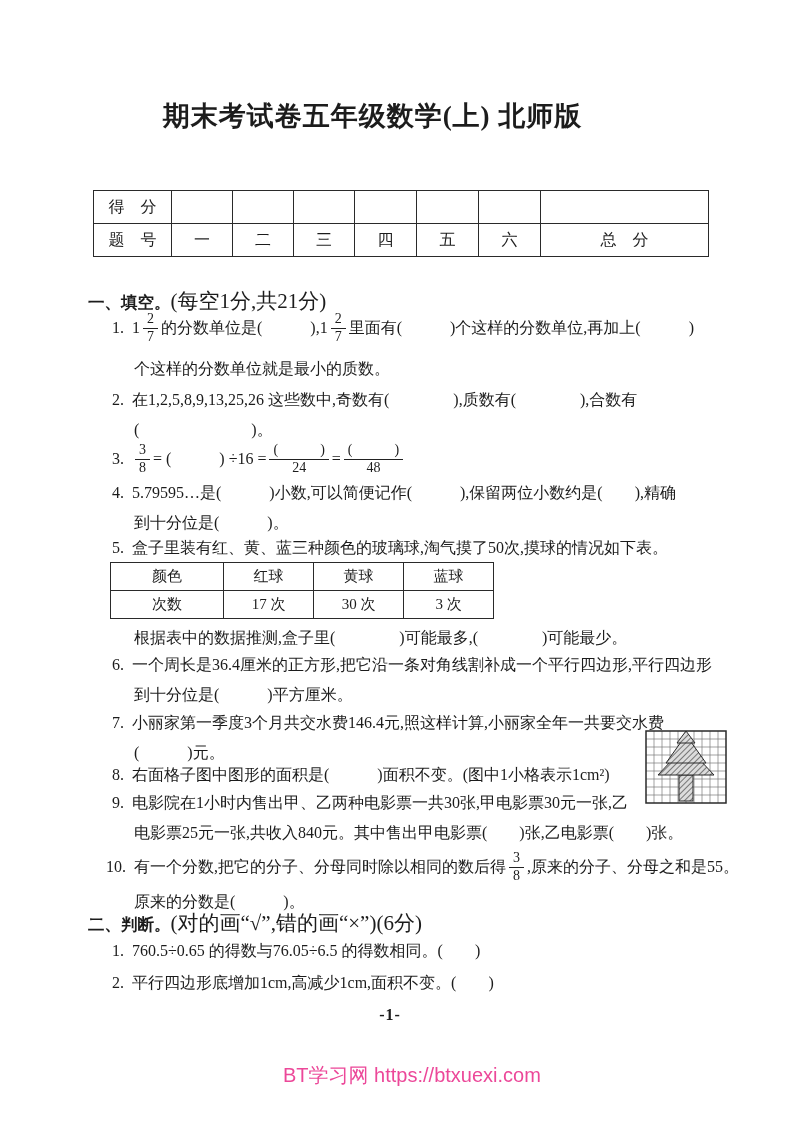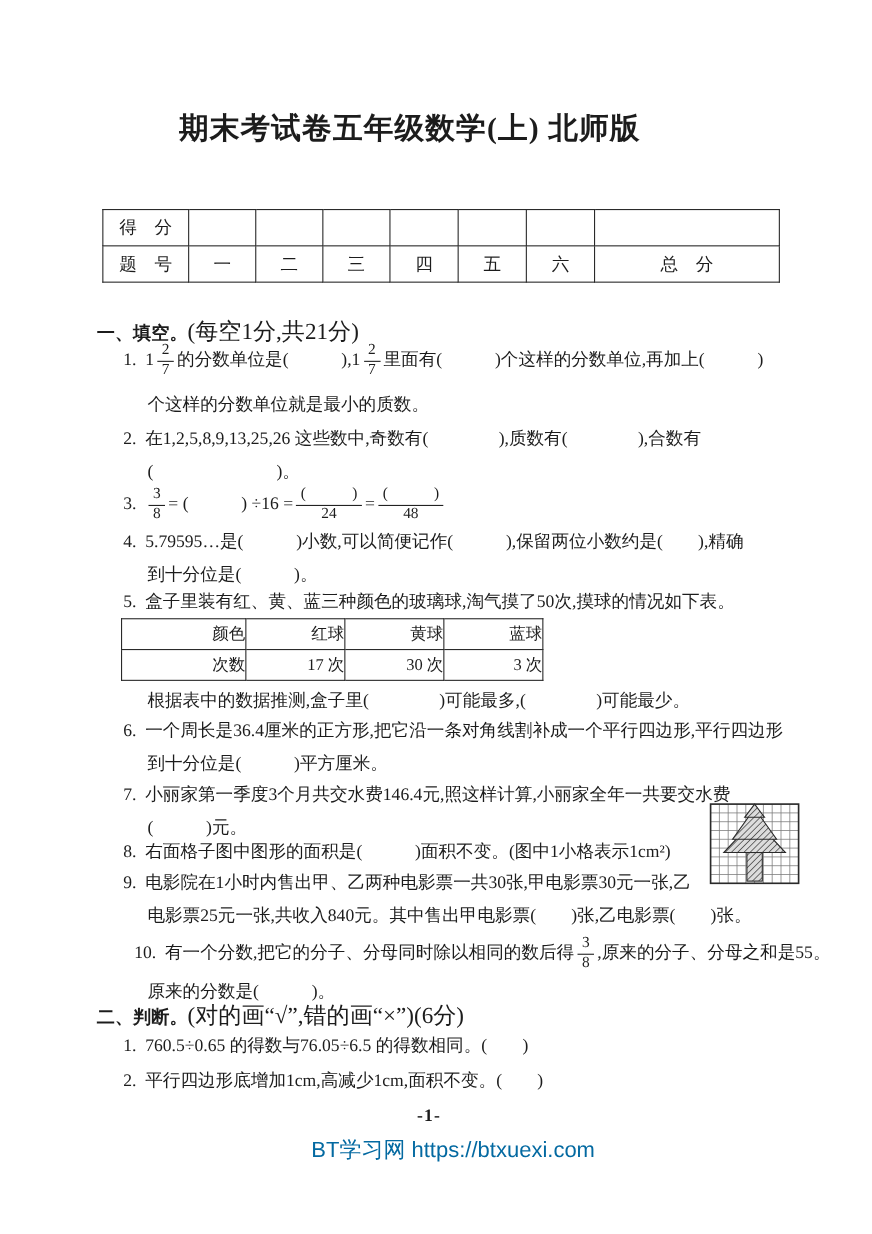--- a/index.html
+++ b/index.html
@@ -7,35 +7,35 @@
         font-family:"Liberation Serif","DejaVu Serif",serif;color:#1c1c1c;}
   .title{position:absolute;top:98px;left:0;width:745px;text-align:center;
          font-size:27px;font-weight:bold;letter-spacing:1px;}
   .subtitle{position:absolute;top:154px;left:0;width:745px;text-align:center;
             font-size:19px;font-weight:bold;}
   table{border-collapse:collapse;}
   .score-table{position:absolute;top:190px;left:93px;table-layout:fixed;}
   .score-table td{border:1.5px solid #2a2a2a;height:32px;text-align:center;
                   font-size:16px;padding:0;}
   .ball-table{position:absolute;top:562px;left:110px;table-layout:fixed;}
-  .ball-table td{border:1.5px solid #2a2a2a;height:27px;text-align:right;
+  .ball-table td{border:1.5px solid #2a2a2a;height:27px;text-align:center;
                  font-size:15px;padding:0;margin-left:48px;}
   .line{position:absolute;white-space:nowrap;font-size:16px;line-height:22px;}
   .fracline{display:flex;align-items:center;height:44px;}
   .qnum{margin-right:8px;}
   .sec-bold{font-weight:bold;font-size:16.5px;}
   .sec-note{font-size:21px;}
   .frac{display:inline-flex;flex-direction:column;align-items:center;
         vertical-align:middle;margin:0 3px;font-size:14px;line-height:1.15;}
   .frac .num{border-bottom:1.3px solid #222;padding:0 4px;text-align:center;}
   .frac .den{padding:0 4px;text-align:center;}
   .judge-line{display:flex;width:580px;}
   .pagenum{position:absolute;top:1006px;left:0;width:780px;text-align:center;
            font-size:16px;font-weight:bold;letter-spacing:1px;}
-  .footer{position:absolute;top:1032px;left:283px;font-size:20px;color:#0369a1;
+  .footer{position:absolute;top:1062px;left:283px;font-size:20px;color:#ec4899;
           font-family:"Liberation Sans","DejaVu Sans",sans-serif;}
   .figure{position:absolute;top:729px;left:644px;}
 </style>
 </head>
 <body>
 
 <div class="page">
 
   <div class="title">期末考试卷五年级数学(上) 北师版</div>
 
@@ -200,21 +200,21 @@
 
   <div class="line" style="left:112px;top:764px;">
     <span class="qnum">8.</span><span>右面格子图中图形的面积是(　　　)面积不变。(图中1小格表示1cm²)</span>
   </div>
 
   <div class="line" style="left:112px;top:792px;">
     <span class="qnum">9.</span><span>电影院在1小时内售出甲、乙两种电影票一共30张,甲电影票30元一张,乙</span>
   </div>
   <div class="line" style="left:134px;top:822px;">电影票25元一张,共收入840元。其中售出甲电影票(　　)张,乙电影票(　　)张。</div>
 
-  <div class="line fracline" style="left:122px;top:845px;">
+  <div class="line fracline" style="left:106px;top:845px;">
     <span class="qnum">10.</span>
     <span>有一个分数,把它的分子、分母同时除以相同的数后得</span>
     <span class="frac">
         <span class="num">3</span>
         <span class="den">8</span>
       </span>
     <span>,原来的分子、分母之和是55。</span>
   </div>
   <div class="line" style="left:134px;top:891px;">原来的分数是(　　　)。</div>
 

